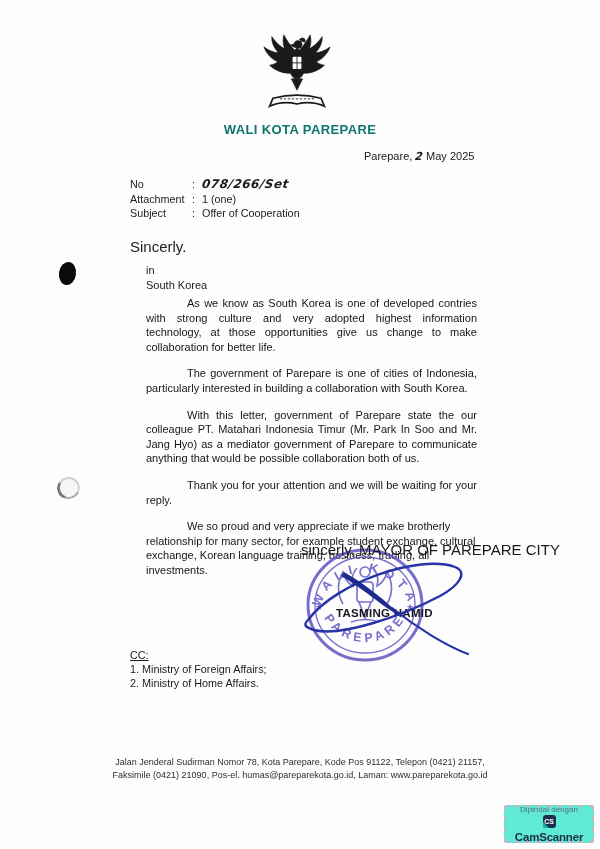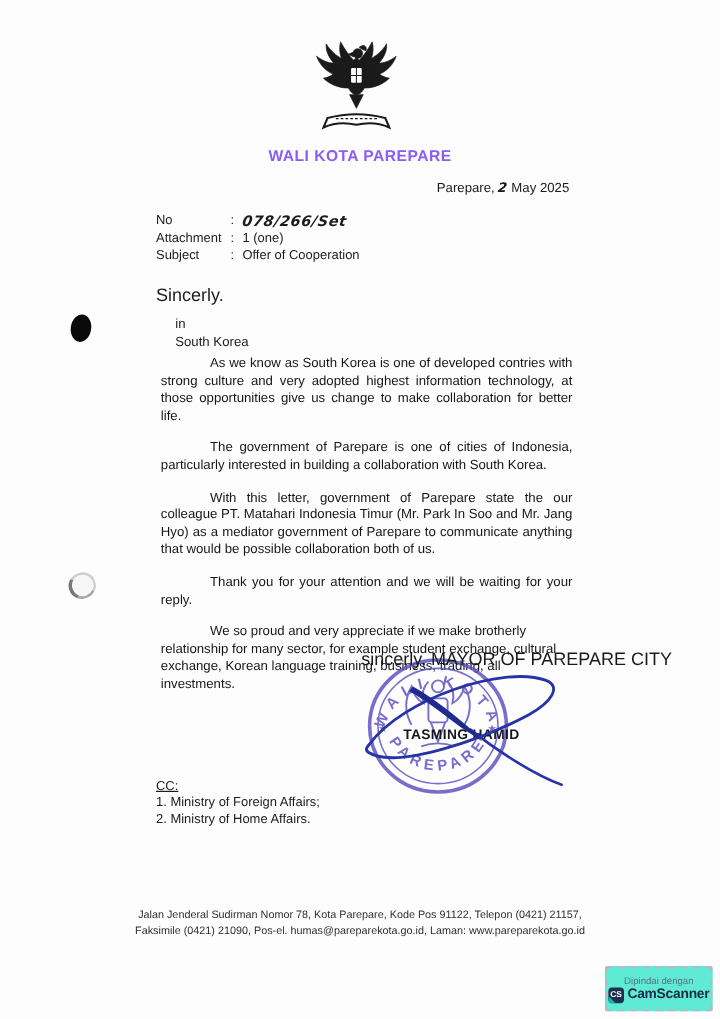--- a/index.html
+++ b/index.html
@@ -5,37 +5,37 @@
   html,body{margin:0;padding:0;background:#e8e8e8;}
   .page{
     position:relative;width:600px;height:849px;margin:0 auto;
     background:#fdfdfd;overflow:hidden;
     font-family:"Liberation Sans", sans-serif;color:#1c1c1c;
   }
   
   .emblem{position:absolute;left:257px;top:32px;width:80px;height:88px;}
   .letterhead-title{
     position:absolute;left:0;top:122px;width:100%;text-align:center;
-    font-size:13px;font-weight:bold;letter-spacing:.4px;color:#8b5cf6;
+    font-size:13px;font-weight:bold;letter-spacing:.4px;color:#0f766e;
   }
   
   .dateline{position:absolute;left:364px;top:150px;font-size:11px;color:#1a1a1a;}
   .hand{font-family:"DejaVu Sans",sans-serif;font-style:italic;font-weight:bold;transform:skewX(-6deg);display:inline-block;}
   
   .meta{position:absolute;left:130px;top:177px;font-size:10.8px;line-height:14.6px;}
   .meta-row{display:flex;}
   .meta-label{width:62px;}
   .meta-sep{width:10px;}
   .hand-no{font-family:"DejaVu Sans",sans-serif;font-style:italic;font-weight:bold;font-size:12px;transform:skewX(-8deg);display:inline-block;letter-spacing:.5px;}
   
   .sincerly{position:absolute;left:130px;top:238px;font-size:15px;}
   .addr{position:absolute;left:146px;top:263px;font-size:11px;line-height:14.5px;}
   
   .body-text{position:absolute;left:130px;top:296px;width:347px;font-size:11px;line-height:14.6px;color:#161616;}
-  .body-text p{margin:0 0 12px 4px;text-indent:41px;text-align:justify;}
+  .body-text p{margin:0 0 12px 16px;text-indent:41px;text-align:justify;}
   .body-text p:last-child{text-align:left;}
   
   .sign-intro{position:absolute;left:301px;top:541px;font-size:15px;color:#1a1a1a;z-index:3;}
   .stamp{position:absolute;left:303px;top:546px;width:124px;height:120px;opacity:.82;z-index:1;}
   .sign-name{position:absolute;left:336px;top:607px;font-size:11.5px;font-weight:bold;letter-spacing:.3px;z-index:3;color:#17171f;}
   .signature-ink{position:absolute;left:278px;top:540px;width:204px;height:118px;z-index:4;pointer-events:none;}
   
   .cc{position:absolute;left:130px;top:648px;font-size:10.8px;line-height:14.2px;}
   .cc-heading{text-decoration:underline;}
   
@@ -44,21 +44,21 @@
   .hole-punch-top{position:absolute;left:59px;top:262px;width:17px;height:23px;background:#0a0a0a;border-radius:50%;transform:rotate(8deg);}
   .hole-punch-mid{position:absolute;left:57px;top:477px;width:18px;height:18px;border-radius:50%;
     border:2px solid #cfcfcf;border-left:3px solid #787878;border-bottom:2px solid #a8a8a8;transform:rotate(-20deg);background:#f6f6f6;}
   
   .scan-badge{
     position:absolute;left:504px;top:805px;width:86px;height:34px;
     border:2px dashed #b4bcc3;background:#5eead4;border-radius:2px;
     display:flex;flex-direction:column;align-items:center;justify-content:center;gap:1px;
   }
   .scan-badge-line1{font-size:8px;color:#5d6f80;}
-  .scan-badge-row{display:flex;align-items:center;gap:3px;}
+  .scan-badge-row{display:flex;align-items:center;gap:3px;flex-direction:column;}
   .cs-icon{position:relative;width:13px;height:13px;background:#1d2e4e;border-radius:3px;
     display:flex;align-items:center;justify-content:center;font-size:7px;font-weight:bold;color:#fff;}
   .cs-icon::after{content:"";position:absolute;left:0;bottom:0;width:0;height:0;
     border-left:6px solid #11ba9c;border-top:6px solid transparent;border-bottom-left-radius:3px;}
   .cs-name{font-size:11.5px;font-weight:bold;color:#1c2b47;letter-spacing:-.2px;}
 </style>
 </head>
 <body>
 
 <div class="page">

